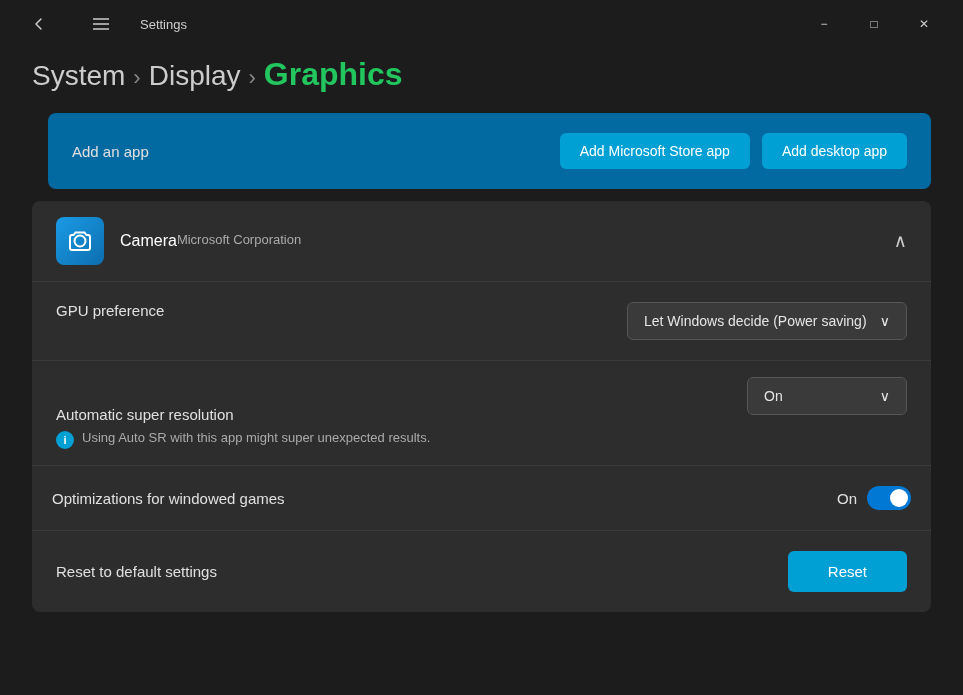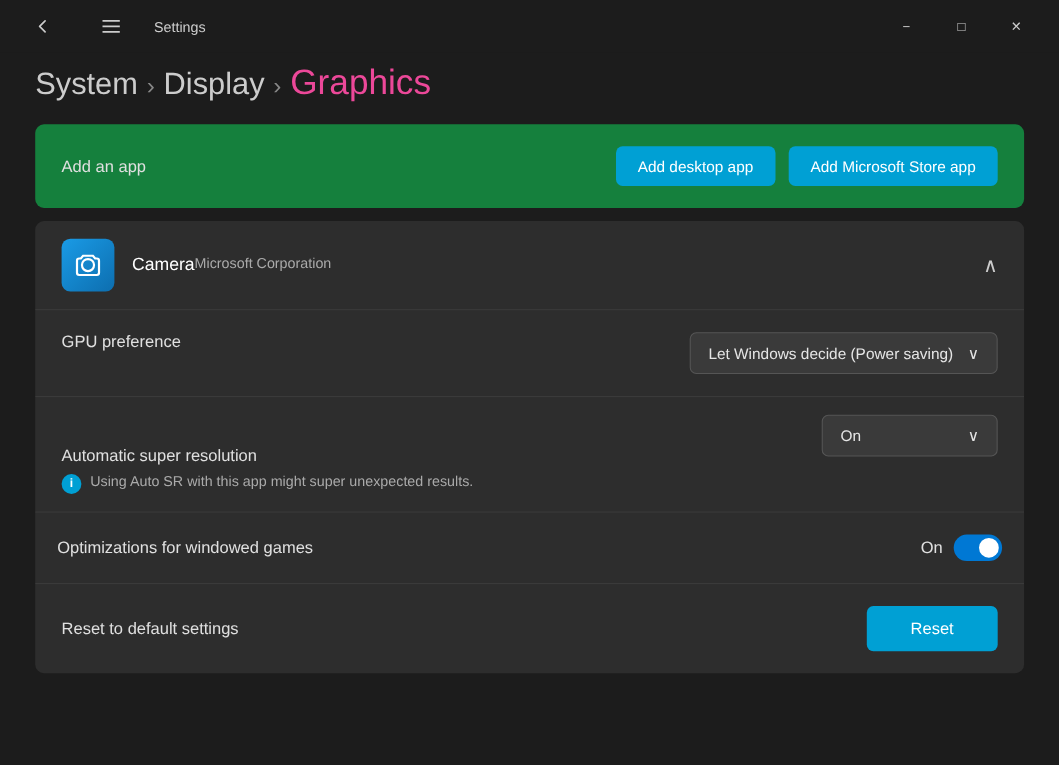--- a/index.html
+++ b/index.html
@@ -61,38 +61,39 @@
       font-size: 28px;
       color: #cccccc;
       font-weight: 400;
     }
     .breadcrumb-separator {
       font-size: 22px;
       color: #888888;
     }
     .breadcrumb-current {
       font-size: 32px;
-      font-weight: 400;
-      color: #ec4899;
+      font-weight: 700;
+      color: #22c55e;
     }
 
     
     .content {
       padding: 0 32px;
     }
 
     
     .add-app-section {
-      background: #15803d;
+      background: #0369a1;
       border-radius: 8px;
       padding: 20px 24px;
       display: flex;
       align-items: center;
       justify-content: space-between;
       margin-bottom: 12px;
+      margin-left: 16px;
     }
     .add-app-label {
       font-size: 15px;
       color: #e0e0e0;
     }
     .add-app-buttons {
       display: flex;
       gap: 12px;
     }
     .btn-add {
@@ -304,22 +305,22 @@
   <span class="breadcrumb-item">Display</span>
   <span class="breadcrumb-separator">›</span>
   <span class="breadcrumb-current">Graphics</span>
 </div>
 
 <div class="content">
 
   <div class="add-app-section">
     <span class="add-app-label">Add an app</span>
     <div class="add-app-buttons">
+      <button class="btn-add">Add Microsoft Store app</button>
       <button class="btn-add">Add desktop app</button>
-      <button class="btn-add">Add Microsoft Store app</button>
     </div>
   </div>
 
   <div class="app-section">
 
     <div class="app-header">
       <div class="app-info">
         <div class="app-icon">
           <svg viewBox="0 0 28 28" fill="none" xmlns="http://www.w3.org/2000/svg">
             <circle cx="14" cy="14" r="5.5" stroke="white" stroke-width="2"></circle>

